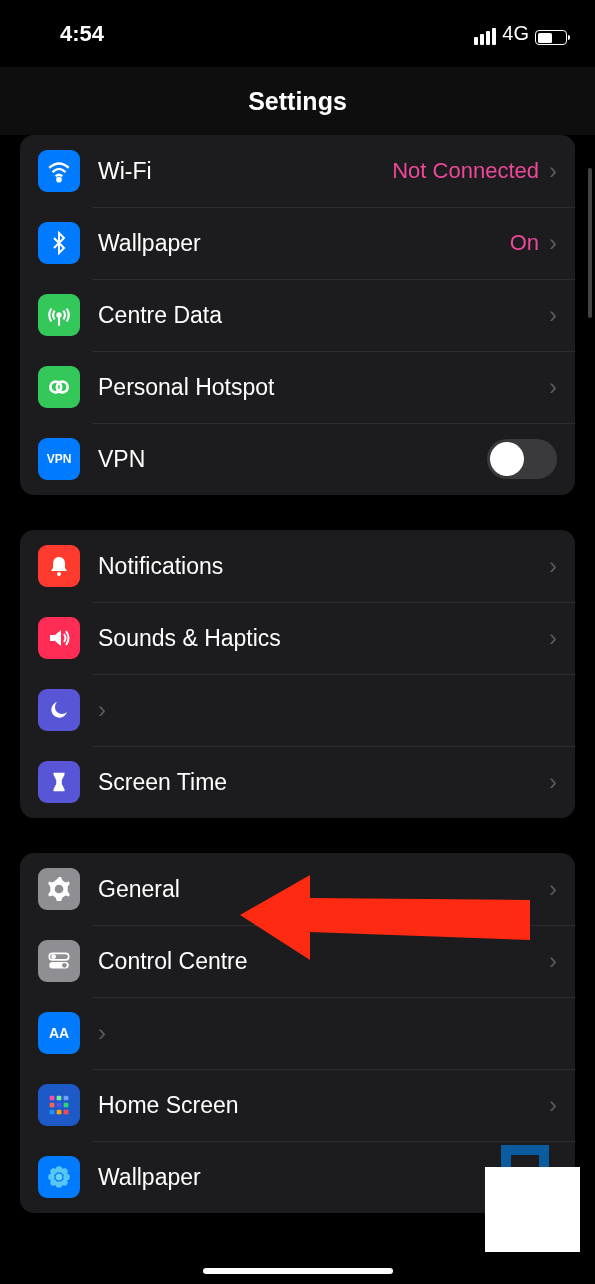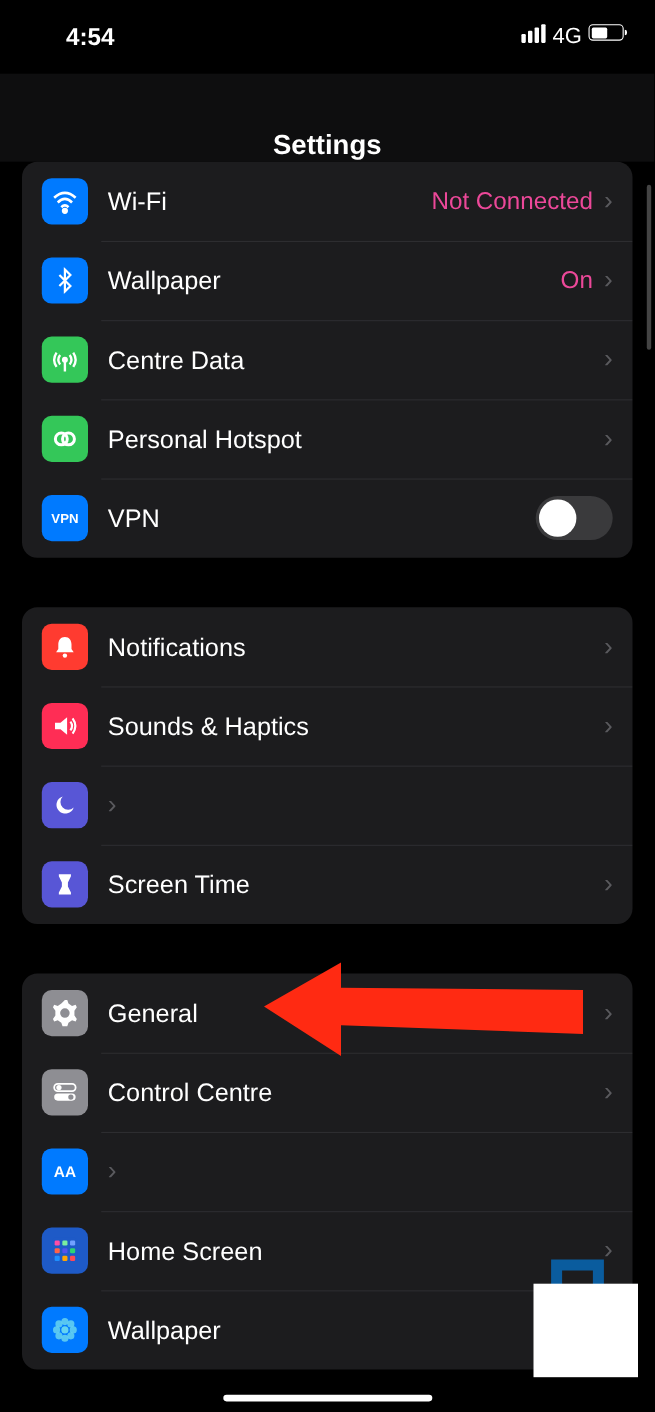--- a/index.html
+++ b/index.html
@@ -16,21 +16,21 @@
     height: 67px;
     display: flex;
     justify-content: space-between;
     align-items: center;
     padding: 0 28px 0 60px;
     font-size: 22px;
     font-weight: 600;
   }
   .status-right {
     display: flex;
-    align-items: flex-start;
+    align-items: flex-end;
     gap: 6px;
     font-size: 20px;
     font-weight: 500;
   }
   .signal-bars { display: flex; gap: 2px; align-items: flex-end; }
   .bar { width: 4px; background: #fff; border-radius: 1px; }
   .bar.b1 { height: 8px; }
   .bar.b2 { height: 11px; }
   .bar.b3 { height: 14px; }
   .bar.b4 { height: 17px; }
@@ -38,35 +38,35 @@
     width: 32px; height: 15px; border: 1.5px solid #fff; border-radius: 4px;
     position: relative; display: flex; align-items: center; padding: 1.5px;
   }
   .battery::after {
     content: ""; position: absolute; right: -4px; top: 4px; width: 2.5px; height: 5px;
     background: #fff; border-radius: 0 2px 2px 0;
   }
   .battery-fill { width: 55%; height: 100%; background: #fff; border-radius: 1.5px; }
 
   .header {
-    height: 80px;
-    display: flex;
-    align-items: flex-end;
+    height: 68px;
+    display: flex;
+    align-items: center;
     justify-content: center;
     font-size: 25px;
     font-weight: 600;
     background: rgba(28,28,30,0.5);
   }
 
   .content { padding: 0 20px; }
   .group {
     background: #1c1c1e;
     border-radius: 14px;
     overflow: hidden;
-    margin-bottom: 45px;
+    margin-bottom: 35px;
   }
   .row {
     min-height: 72px;
     display: flex;
     align-items: center;
     padding: 0 18px;
     font-size: 23px;
     position: relative;
   }
   .row + .row::before {

